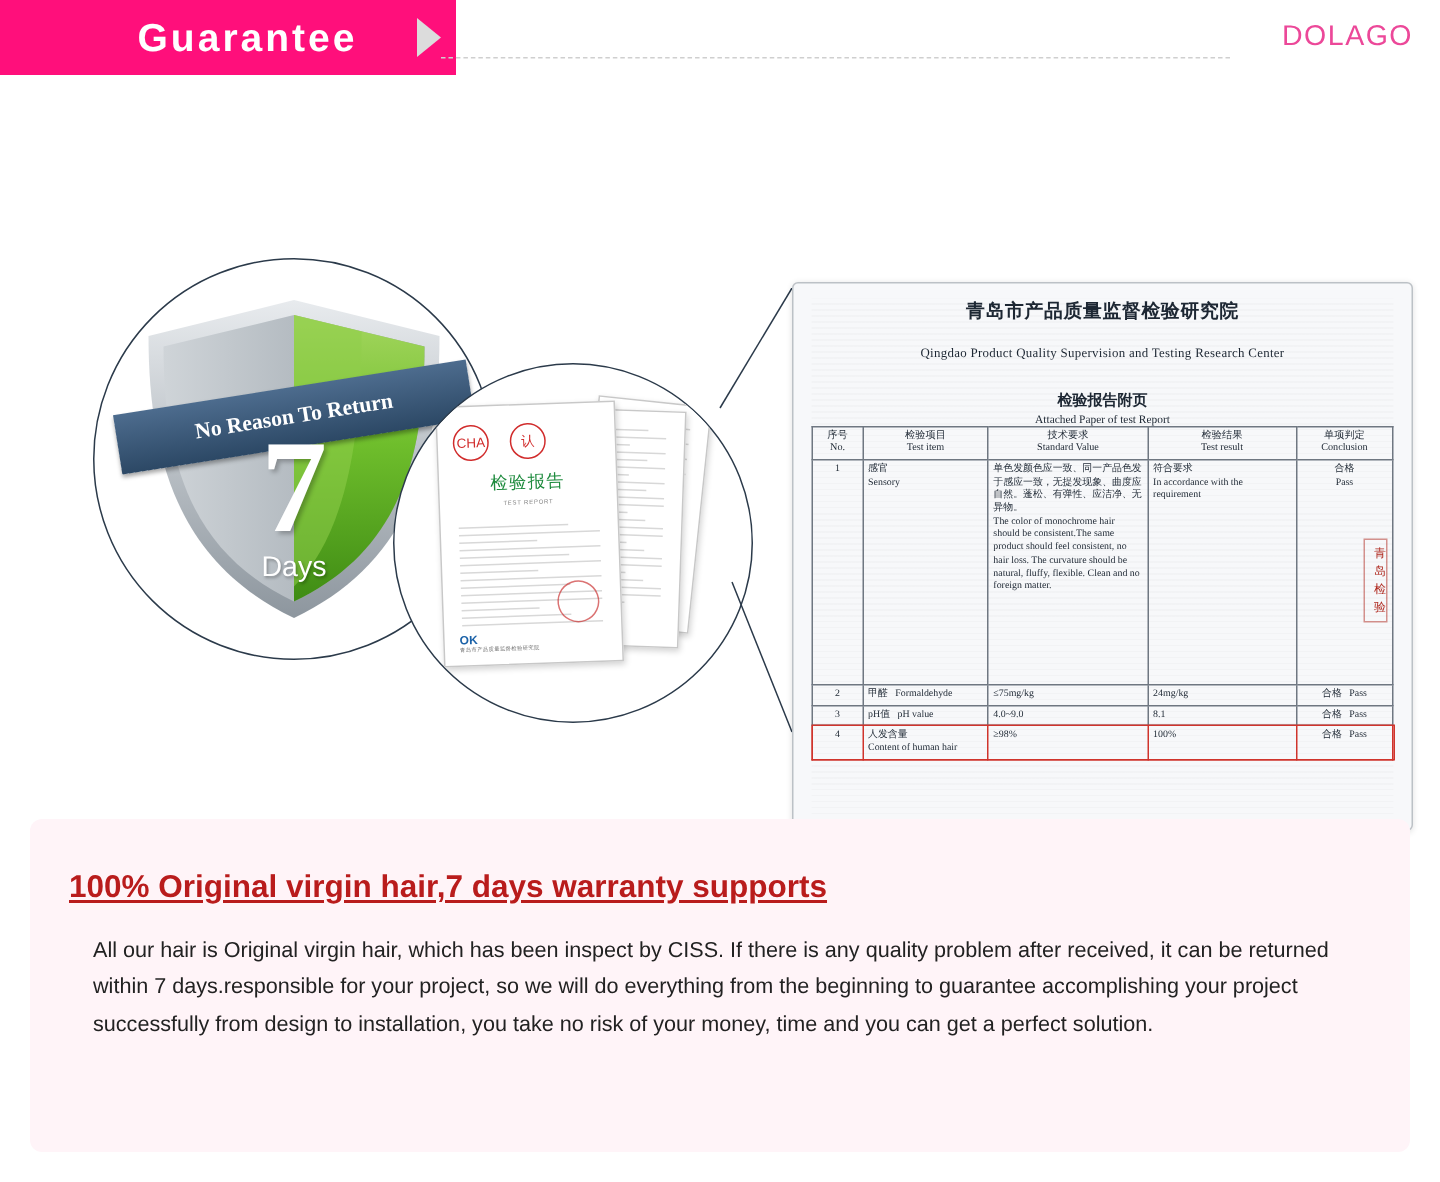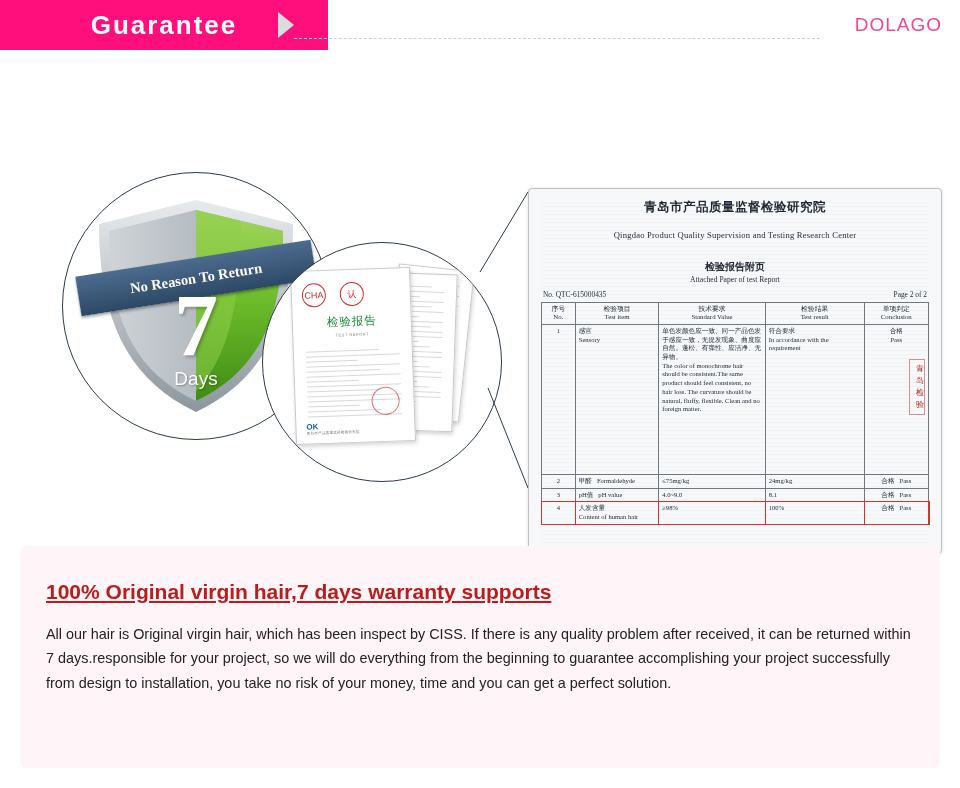--- a/index.html
+++ b/index.html
@@ -18,26 +18,27 @@
 
   
   .header {
     position: relative;
     height: 52px;
   }
   .header-tab {
     position: absolute;
     left: 0;
     top: 0;
-    width: 328px;
+    width: 278px;
     height: 50px;
     background: #ff0f7b;
     display: flex;
     align-items: center;
     justify-content: center;
+    padding-left: 26px;
   }
   .header-tab span {
     color: #ffffff;
     font-size: 26px;
     font-weight: bold;
     letter-spacing: 2px;
     font-family: "Liberation Sans", sans-serif;
   }
   .header-arrow {
     position: absolute;
@@ -365,21 +366,21 @@
   }
   .bottom h2 {
     margin: 0 0 18px 0;
     font-size: 21px;
     font-weight: bold;
     color: #b91c1c;
     font-family: "Liberation Sans", sans-serif;
     text-decoration: underline;
   }
   .bottom p {
-    margin: 0;
+    margin: 16px;
     font-size: 14.4px;
     line-height: 1.7;
     color: #222;
     font-family: "Liberation Sans", sans-serif;
   }
 </style>
 </head>
 <body>
 
 <div class="header">
@@ -520,24 +521,20 @@
     <line x1="10" y1="80" x2="58" y2="0" stroke="#2b3a4a" stroke-width="1"></line>
     <line x1="18" y1="196" x2="58" y2="296" stroke="#2b3a4a" stroke-width="1"></line>
   </svg>
 
   <div class="report">
     <div class="report-inner">
       <div class="rep-title-cn">青岛市产品质量监督检验研究院</div>
       <div class="rep-title-en">Qingdao Product Quality Supervision and Testing Research Center</div>
       <div class="rep-sub-cn">检验报告附页</div>
       <div class="rep-sub-en">Attached Paper of test Report</div>
-      <div class="rep-meta">
-        <span>No. QTC-615000435</span>
-        <span>Page 2 of 2</span>
-      </div>
 
       <table class="rep">
         <thead>
           <tr>
             <th class="c-no">
               <span class="cn">序号</span>
               <span class="en">No.</span>
             </th>
             <th class="c-item">
               <span class="cn">检验项目</span>

